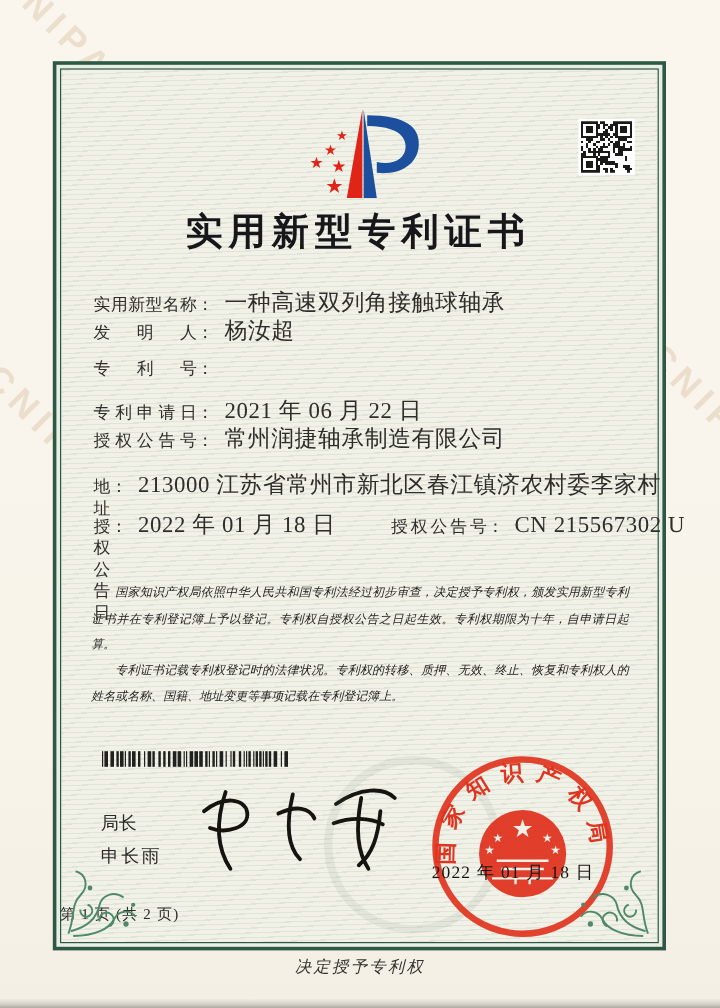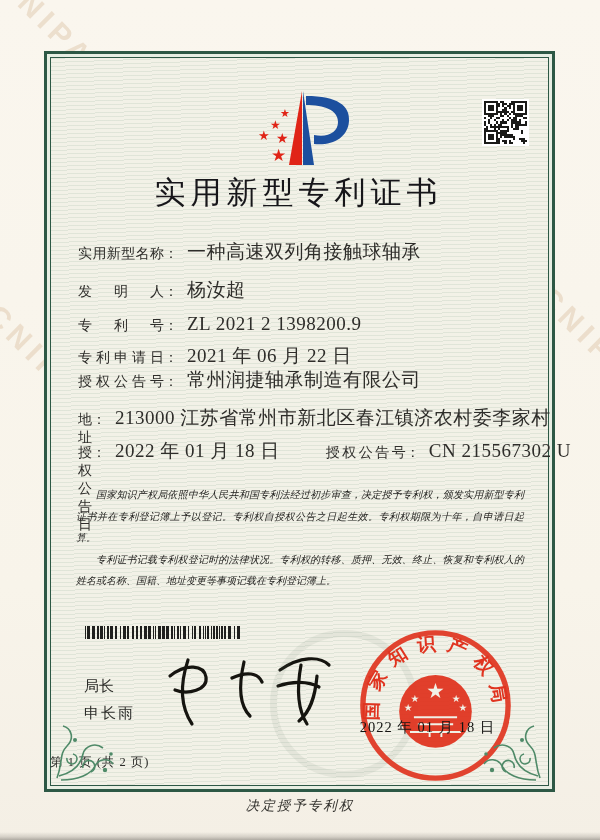--- a/index.html
+++ b/index.html
@@ -20,21 +20,21 @@
          box-shadow:0 0 0 3px #e7eee3, 0 0 0 6px #2d5845;
          background:
            repeating-linear-gradient(178deg, rgba(158,184,163,0.22) 0px, rgba(158,184,163,0.22) 1px, rgba(0,0,0,0) 1px, rgba(0,0,0,0) 4px),
            #f2f1e7;}
 
   .certno{position:absolute;left:78px;top:88px;font-size:13px;letter-spacing:2px;color:#2b2b28;}
   .logo{position:absolute;left:250px;top:88px;}
   .qr{position:absolute;left:482px;top:99px;width:47px;height:47px;background:#fff;padding:2px;box-sizing:border-box;}
   .qr svg{display:block;width:100%;height:100%;}
 
-  .title{position:absolute;left:50px;top:172px;width:497px;text-align:center;font-size:31px;font-weight:normal;letter-spacing:5px;color:#17161a;}
+  .title{position:absolute;left:50px;top:172px;width:497px;text-align:center;font-size:31px;font-weight:bold;letter-spacing:5px;color:#17161a;}
 
   .fields{position:absolute;left:78px;top:239px;width:450px;color:#2e2d2a;}
   .frow{display:flex;align-items:baseline;height:24px;font-size:14px;}
   .flabel{display:inline-block;width:86px;text-align:justify;text-align-last:justify;color:#2e2d2a;}
   .fcolon{margin-right:9px;}
   .fvalue{font-size:19px;letter-spacing:0.5px;white-space:nowrap;}
   .grant2{margin-left:46px;display:inline-flex;align-items:baseline;}
   .grant2 .flabel{width:80px;}
 
   .paras{position:absolute;left:76px;top:484px;width:448px;font-size:10px;line-height:21.5px;color:#1f1e1c;text-align:justify;font-style:italic;}
@@ -327,34 +327,33 @@
         <rect x="10" y="20" width="1" height="1" fill="#1a1a18"></rect>
         <rect x="12" y="20" width="1" height="1" fill="#1a1a18"></rect>
         <rect x="13" y="20" width="1" height="1" fill="#1a1a18"></rect>
         <rect x="19" y="20" width="1" height="1" fill="#1a1a18"></rect>
       </svg>
   </div>
 
   <div class="title">实用新型专利证书</div>
 
   <div class="fields">
-    <div class="frow" style="margin-bottom:14px">
+    <div class="frow" style="">
       <span class="flabel">实用新型名称</span>
         <span class="fcolon">：</span>
       <span class="fvalue">一种高速双列角接触球轴承</span>
     </div>
     <div class="frow" style="margin-bottom:12px">
       <span class="flabel">发明人</span>
         <span class="fcolon">：</span>
       <span class="fvalue">杨汝超</span>
     </div>
     <div class="frow" style="margin-bottom:6px">
       <span class="flabel">专利号</span>
         <span class="fcolon">：</span>
-      <span class="fvalue">ZL 2021 2 1398200.9</span>
     </div>
     <div class="frow" style="margin-bottom:0">
       <span class="flabel">专利申请日</span>
         <span class="fcolon">：</span>
       <span class="fvalue">2021 年 06 月 22 日</span>
     </div>
     <div class="frow" style="margin-bottom:14px">
       <span class="flabel">授权公告号</span>
         <span class="fcolon">：</span>
       <span class="fvalue">常州润捷轴承制造有限公司</span>

